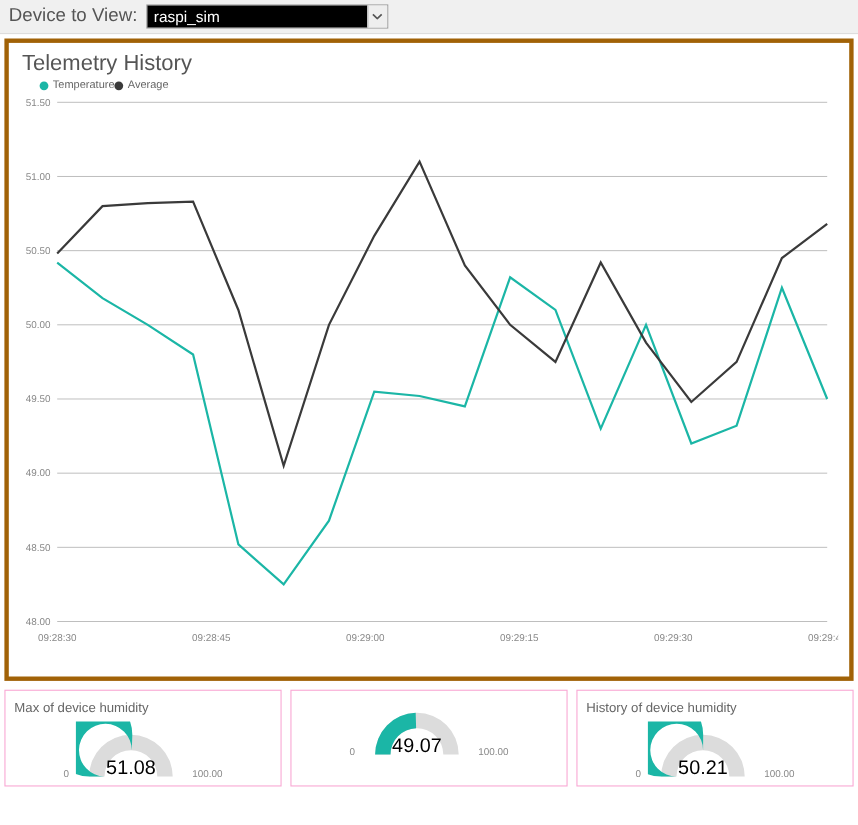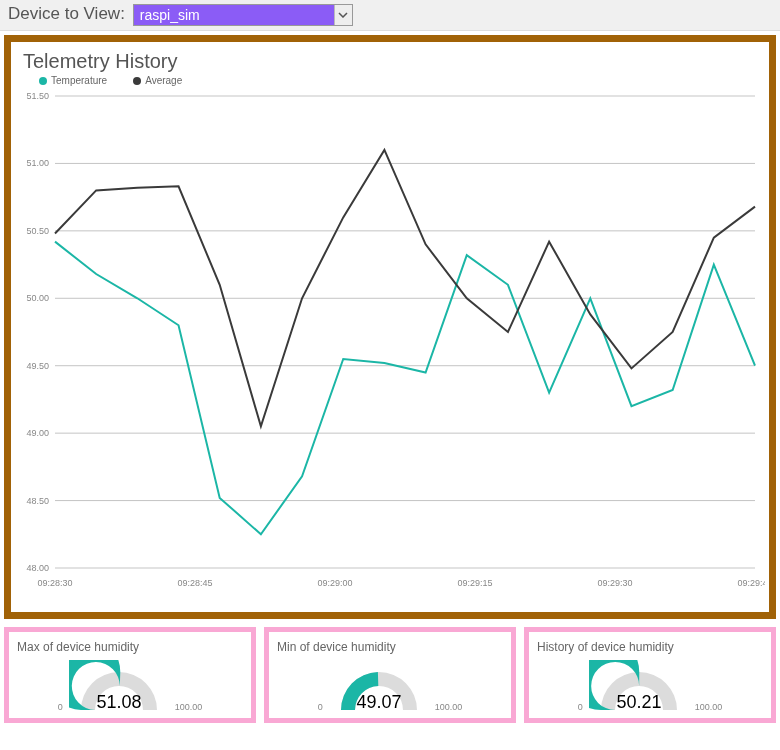--- a/index.html
+++ b/index.html
@@ -26,51 +26,51 @@
       position: relative;
       width: 220px;
       height: 22px;
       border: 1px solid #999;
       display: flex;
       align-items: center;
       background: #fff;
     }
     .device-select-value {
       flex: 1;
-      background: #8b5cf6;
+      background: #000000;
       color: #fff;
       font-size: 14px;
       padding: 1px 6px;
       line-height: 18px;
     }
     .device-chevron {
       width: 18px;
       height: 100%;
       display: flex;
       align-items: center;
       justify-content: center;
       background: #eee;
       border-left: 1px solid #bbb;
     }
     .main-panel {
-      border: 7px solid #a16207;
+      border: 4px solid #a16207;
       margin: 4px;
       padding: 0;
       height: 584px;
       position: relative;
     }
     .panel-title {
       font-size: 20px;
       font-weight: 300;
       color: #555;
       padding: 8px 12px 2px;
     }
     .legend {
       display: flex;
-      gap: 26px;
+      gap: 0;
       padding: 0 0 6px 28px;
       font-size: 10px;
       color: #666;
     }
     .legend-item { display: flex; align-items: center; gap: 4px; }
     .legend-dot {
       width: 8px; height: 8px; border-radius: 50%;
     }
     .chart-area {
       position: relative;
@@ -80,21 +80,21 @@
     .chart-svg { display: block; }
     .gridline { stroke: #888; stroke-width: 0.5; }
     .axis-text { font-size: 9px; fill: #888; }
     .gauges-row {
       display: flex;
       gap: 8px;
       margin: 8px 4px 4px;
     }
     .gauge-panel {
       flex: 1;
-      border: 5px solid #f9a8d4;
+      border: 1px solid #f9a8d4;
       padding: 8px 4px 6px;
       font-size: 12px;
       color: #555;
       text-align: left;
     }
     .gauge-title { font-size: 12px; color: #666; margin-bottom: 6px; padding-left: 4px;}
     .gauge-body {
       display: flex; align-items: flex-end; justify-content: center;
       gap: 6px;
     }
@@ -166,21 +166,20 @@
       <span class="gauge-minmax">0</span>
       <svg class="gauge-svg" id="gauge-0" width="100" height="52" viewBox="0 0 100 52">
           <path d="M 12 49.99999999999999 A 38 38 0 1 1 88 50 L 74 50 A 24 24 0 1 0 26 50 Z" fill="#dcdcdc"></path>
           <path d="M 12 49.99999999999999 A 38 38 0 1 1 51.28906226573911 12.021870524273481 L 50.814144588887864 26.01381296269904 A 24 24 0 1 0 26 50 Z" fill="#1bb6a6"></path>
           <text x="50" y="48" class="gauge-value" text-anchor="middle">51.08</text>
         </svg>
       <span class="gauge-minmax">100.00</span>
     </div>
   </div>
   <div class="gauge-panel">
-    <div class="gauge-title">Min of device humidity</div>
     <div class="gauge-body">
       <span class="gauge-minmax">0</span>
       <svg class="gauge-svg" id="gauge-1" width="100" height="52" viewBox="0 0 100 52">
           <path d="M 12 49.99999999999999 A 38 38 0 1 1 88 50 L 74 50 A 24 24 0 1 0 26 50 Z" fill="#dcdcdc"></path>
           <path d="M 12 49.99999999999999 A 38 38 0 0 1 48.8899191035459 12.016217665912635 L 49.298896275923724 26.010242736365875 A 24 24 0 0 0 26 50 Z" fill="#1bb6a6"></path>
           <text x="50" y="48" class="gauge-value" text-anchor="middle">49.07</text>
         </svg>
       <span class="gauge-minmax">100.00</span>
     </div>
   </div>

